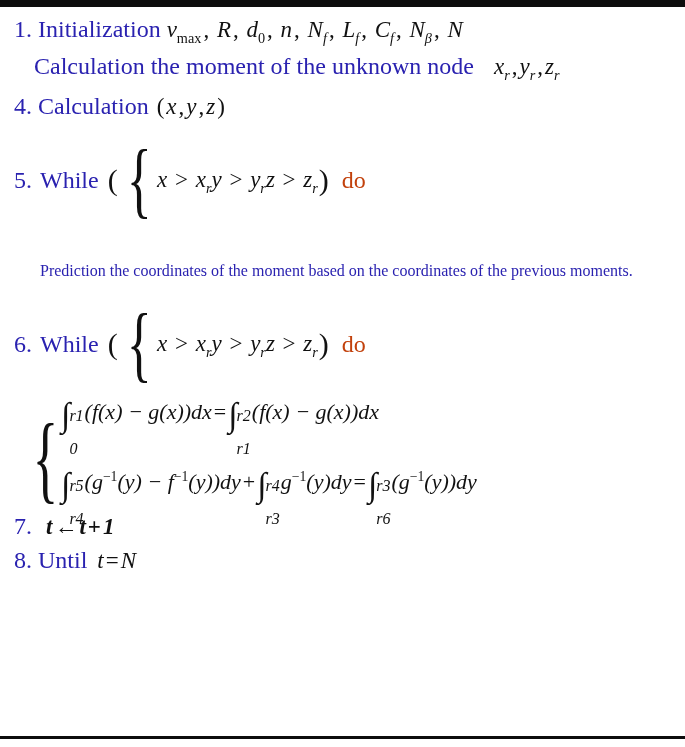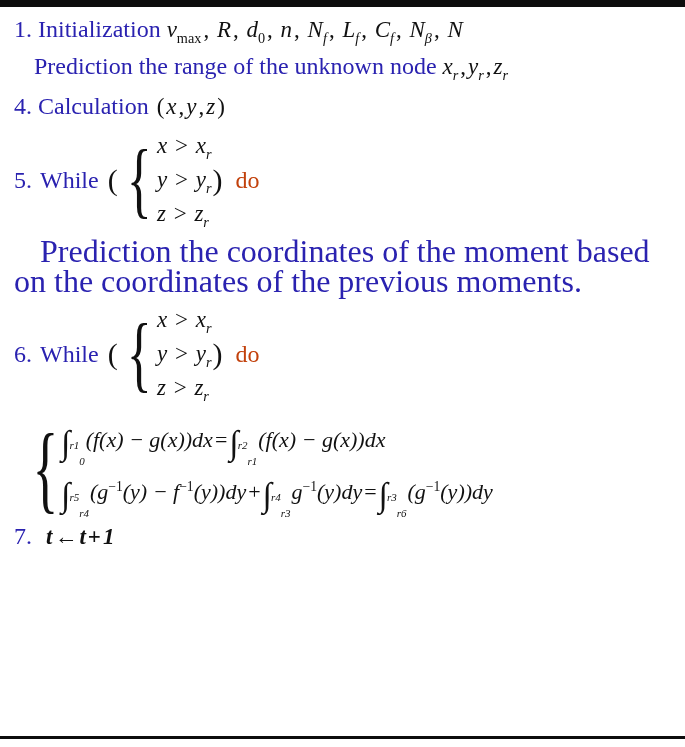--- a/index.html
+++ b/index.html
@@ -125,40 +125,40 @@
     font-size: 84px;
     line-height: 0.72;
     color: #111111;
     font-family: "Liberation Serif", "DejaVu Serif", serif;
     transform: scaleX(0.62);
     display: inline-block;
     margin-right: -4px;
   }
   .sys-lines {
     display: flex;
-    flex-direction: column;
+    flex-direction: row;
     justify-content: center;
     padding-left: 2px;
   }
   .sys-lines > div {
     font-size: 23px;
     line-height: 34px;
     color: #111111;
     font-style: italic;
     white-space: nowrap;
   }
   .do-kw {
     font-size: 24px;
     color: #c2410c;
     padding-left: 12px;
   }
 
   .para {
-    margin-top: 4px;
-    font-size: 32px;
+    margin-top: 24px;
+    font-size: 16px;
     line-height: 30px;
     color: #2a22b0;
     max-width: 660px;
     white-space: normal;
   }
   .para .indent { display: inline-block; width: 26px; }
 
   
   .int-system {
     display: flex;
@@ -192,22 +192,22 @@
   .intg {
     font-style: normal;
     font-size: 34px;
     font-family: "Liberation Serif", "DejaVu Serif", serif;
     display: inline-block;
     vertical-align: -7px;
     line-height: 0.6;
   }
   .limits {
     display: inline-flex;
-    flex-direction: row;
-    font-size: 11px;
+    flex-direction: column;
+    font-size: 16px;
     font-style: italic;
     line-height: 1.05;
     vertical-align: -2px;
     margin-left: -1px;
     margin-right: 1px;
   }
   .limits .lo { margin-top: 16px; }
   .limits .hi { margin-bottom: 0px; }
 
   .row-7 { margin-top: 8px; }
@@ -234,22 +234,22 @@
         <span>L</span><sub class="m">f</sub><span class="op">,</span>
         <span>C</span><sub class="m">f</sub><span class="op">,</span>
         <span>N</span><sub class="m">β</sub><span class="op">,</span>
         <span>N</span>
       </span>
     </div>
 
 
 
     <div class="step row-3b">
-      <span class="kw">Prediction the range of the unknown node</span>
-      <span class="math" style="">
+      <span class="kw">Calculation the moment of the unknown node</span>
+      <span class="math" style="margin-left:14px;">
         <span>x</span><sub class="m">r</sub><span class="op">,</span><span>y</span><sub class="m">r</sub><span class="op">,</span><span>z</span><sub class="m">r</sub>
       </span>
     </div>
 
     <div class="step row-4">
       <span class="num">4.</span>
       <span class="kw">Calculation</span>
       <span class="math">
         <span class="op">(</span><span>x</span><span class="op">,</span><span>y</span><span class="op">,</span><span>z</span><span class="op">)</span>
       </span>
@@ -346,17 +346,24 @@
       </span>
     </div>
 
     <div class="step row-7">
       <span class="num">7.</span>
       <span class="math" style="margin-left:8px;font-weight:bold;">
         <span>t</span><span class="op">←</span><span>t</span><span class="op">+</span><span class="up">1</span>
       </span>
     </div>
 
+    <div class="step row-8">
+      <span class="num">8.</span>
+      <span class="kw">Until</span>
+      <span class="math" style="margin-left:4px;">
+        <span>t</span><span class="op">=</span><span>N</span>
+      </span>
+    </div>
 
   </div>
 
   <div class="rule-bottom"></div>
 </div>
 
 </body></html>

